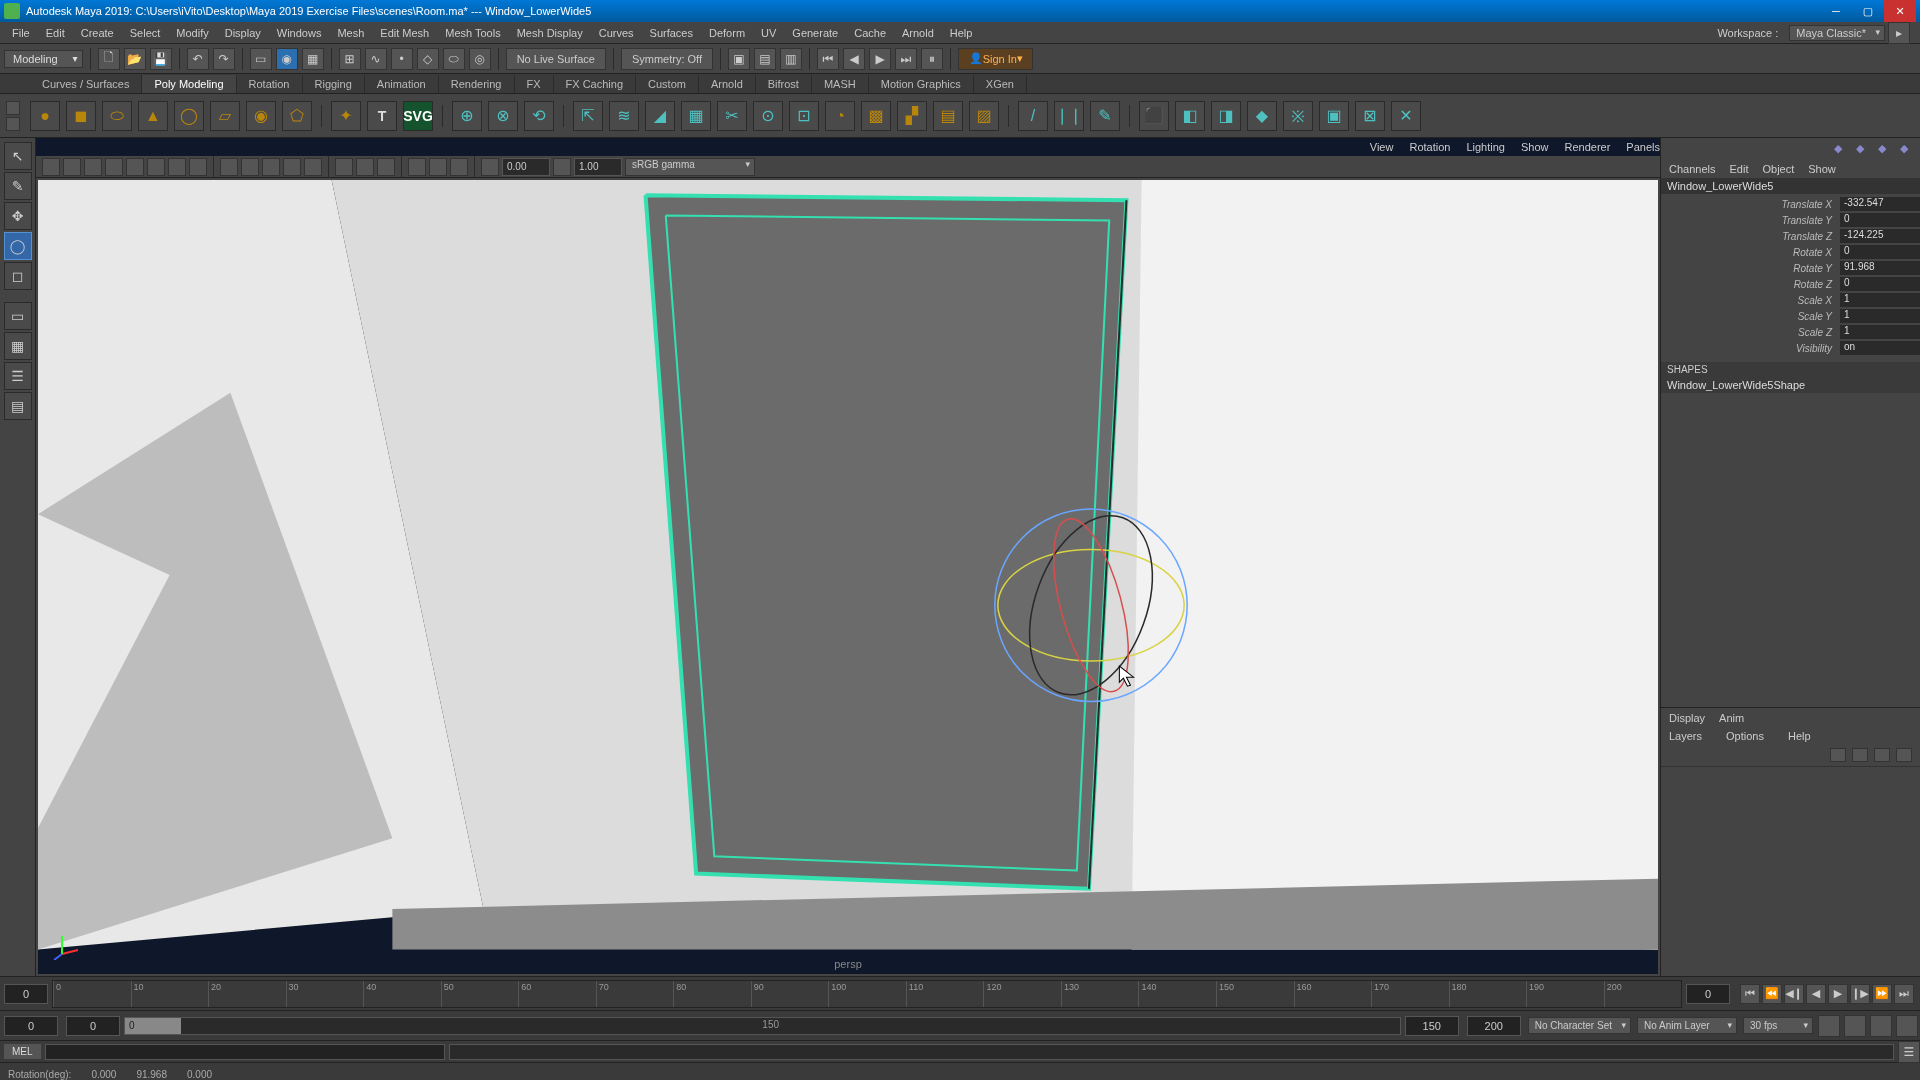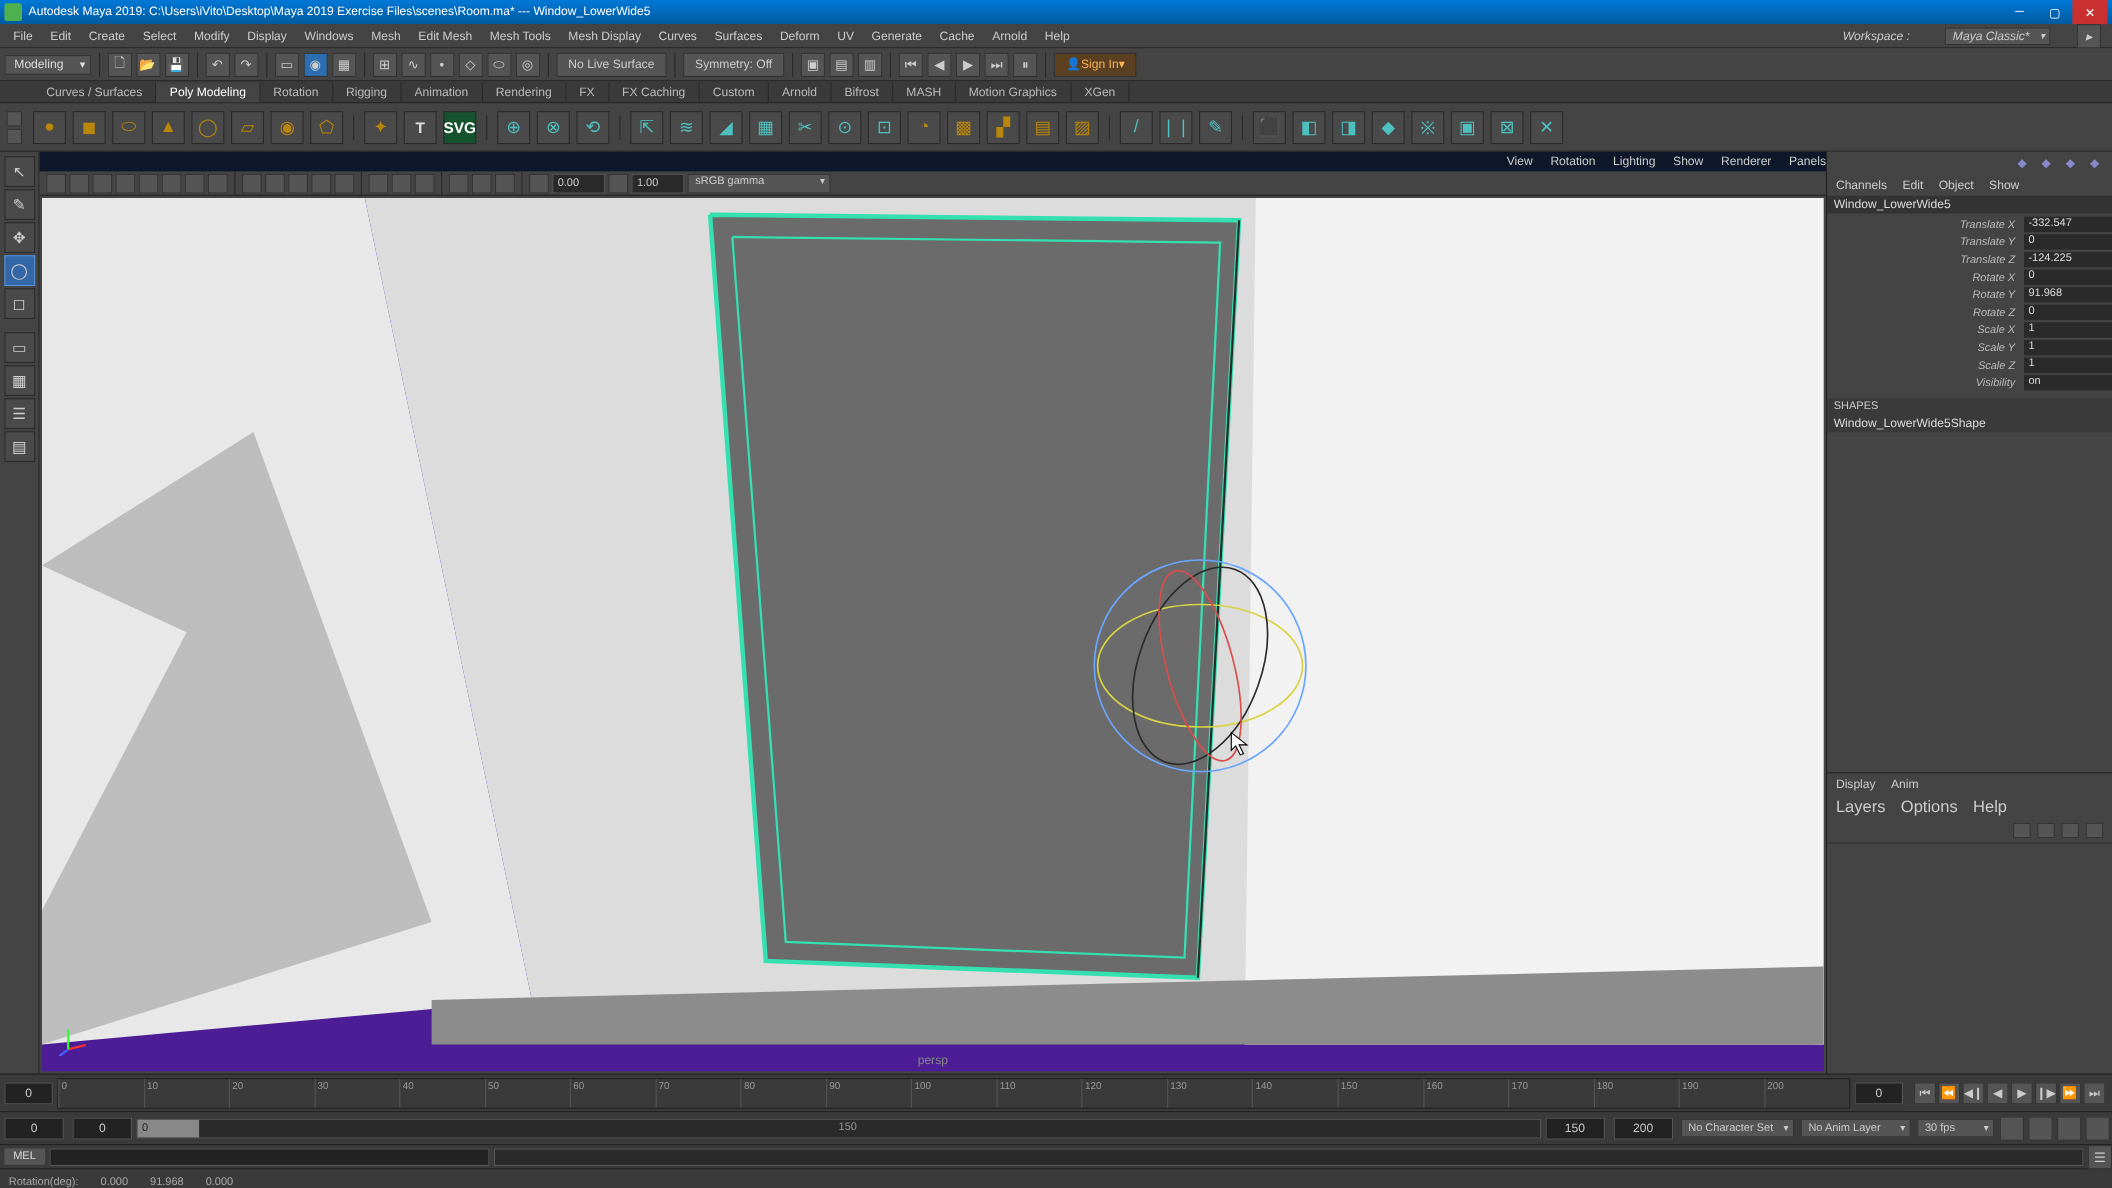--- a/index.html
+++ b/index.html
@@ -8,21 +8,21 @@
 
 .titlebar { background: linear-gradient(#0078d7, #005a9e); color: #fff; height: 22px; display: flex; align-items: center; padding: 0 4px; font-size: 11px; }
 .titlebar .icon { width: 16px; height: 16px; background: #4fb04f; margin-right: 6px; border-radius: 2px; }
 .titlebar .spacer { flex: 1; }
 .titlebar .winbtn { width: 32px; height: 22px; display: flex; align-items: center; justify-content: center; color: #fff; }
 .titlebar .winbtn.close { background: #c93030; }
 
 
 .menubar { background: #444; height: 22px; display: flex; align-items: center; padding: 0 4px; border-bottom: 1px solid #222; }
 .menubar span { padding: 0 8px; color: #ccc; font-size: 11px; }
-.workspace { margin-left: auto; color: #ccc; display: flex; align-items: center; gap: 24px; padding-right: 6px; font-style: italic;}
+.workspace { margin-left: auto; color: #ccc; display: flex; align-items: center; gap: 3px; padding-right: 6px;}
 .workspace .dd { background: #555; padding: 1px 18px 1px 6px; border: 1px solid #333; position: relative; }
 .workspace .dd::after { content: "▾"; position: absolute; right: 4px; font-size: 9px; }
 
 
 .statusline { background: #444; height: 30px; display: flex; align-items: center; padding: 0 4px; gap: 4px; border-bottom: 1px solid #222;}
 .statusline .dd { background: #555; padding: 2px 24px 2px 8px; border: 1px solid #333; position: relative; color: #ddd;}
 .statusline .dd::after { content: "▾"; position: absolute; right: 4px; font-size: 10px;}
 .sep { width: 1px; height: 22px; background: #2a2a2a; margin: 0 3px;}
 .ibtn { width: 22px; height: 22px; background: #555; border: 1px solid #333; display: flex; align-items: center; justify-content: center; font-size: 12px; color: #ccc;}
 .ibtn.wide { width: auto; padding: 0 10px; font-size: 11px;}
@@ -52,38 +52,38 @@
 .tbtn.gap { margin-top: 10px; }
 
 
 .vpcol { flex: 1; display: flex; flex-direction: column; background: #444; }
 .panelmenu { height: 18px; background: #0f172a; display: flex; align-items: center; padding-left: 10px; gap: 16px; color: #ccc; font-size: 11px; justify-content: flex-end;}
 .paneltb { height: 22px; background: #444; display: flex; align-items: center; padding: 0 6px; gap: 3px; border-bottom: 1px solid #222;}
 .ptb { width: 18px; height: 18px; background: #555; border: 1px solid #333;}
 .pfield { background: #2a2a2a; border: 1px solid #555; color: #ccc; padding: 0 4px; height: 18px; font-size: 10px; width: 48px;}
 .pdd { background: #555; border: 1px solid #333; color: #ccc; padding: 0 18px 0 6px; height: 18px; font-size: 10px; position: relative; width: 130px;}
 .pdd::after { content: "▾"; position: absolute; right: 4px; font-size: 9px;}
-.viewport { flex: 1; background: #4c1d95; position: relative; overflow: hidden; margin: 2px;}
+.viewport { flex: 1; background: #0f172a; position: relative; overflow: hidden; margin: 2px;}
 .camname { position: absolute; bottom: 4px; left: 50%; transform: translateX(-50%); color: #888; font-size: 11px;}
 .axisgiz { position: absolute; bottom: 14px; left: 14px; width: 30px; height: 30px;}
 
 
 .chbox { width: 260px; background: #444; border-left: 1px solid #222; display: flex; flex-direction: column;}
 .chhead { height: 22px; display: flex; align-items: center; justify-content: flex-end; padding: 0 6px; gap: 8px; background: #444;}
 .chhead .ico { width: 14px; height: 14px; color: #88c; }
 .chtabs { height: 18px; display: flex; align-items: center; gap: 14px; padding: 0 8px; color: #ccc; font-size: 11px;}
 .chname { background: #333; padding: 2px 6px; color: #ddd; font-size: 11px;}
 .attrs { padding: 2px 0;}
 .attr { display: flex; height: 16px; align-items: center; }
 .attr .lbl { flex: 1; text-align: right; padding-right: 8px; color: #bbb; font-size: 10px; font-style: italic;}
 .attr .val { width: 80px; background: #2a2a2a; color: #ddd; padding: 0 4px; font-size: 10px; height: 14px;}
 .shapeshdr { background: #3a3a3a; padding: 2px 6px; color: #ccc; font-size: 10px; margin-top: 4px;}
 .chflex { flex: 1; }
 .ltabs { display: flex; gap: 14px; padding: 4px 8px; border-top: 1px solid #222; color: #ccc; font-size: 11px;}
-.ltabs2 { display: flex; gap: 14px; padding: 2px 8px; color: #ccc; font-size: 15px;}
+.ltabs2 { display: flex; gap: 24px; padding: 2px 8px; color: #ccc; font-size: 11px;}
 .licons { display: flex; justify-content: flex-end; gap: 6px; padding: 4px 8px;}
 .licons .l { width: 16px; height: 14px; background: #555; border: 1px solid #333;}
 .layerspace { height: 210px; background: #444; border-top: 1px solid #333;}
 
 
 .timeslider { height: 34px; background: #3a3a3a; display: flex; align-items: center; border-top: 1px solid #222; position: relative;}
 .tsfield { width: 44px; height: 20px; background: #222; color: #ccc; border: 1px solid #555; text-align: center; font-size: 11px; margin: 0 4px;}
 .tstrack { flex: 1; height: 28px; background: #3a3a3a; position: relative; border: 1px solid #222; }
 .ticks { position: absolute; inset: 0; display: flex; }
 .tick { flex: 1; border-left: 1px solid #555; position: relative; font-size: 9px; color: #999; }

